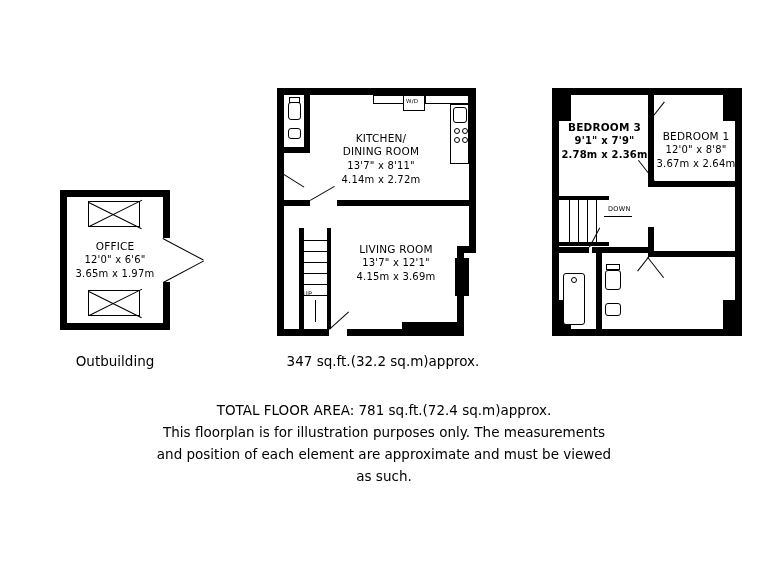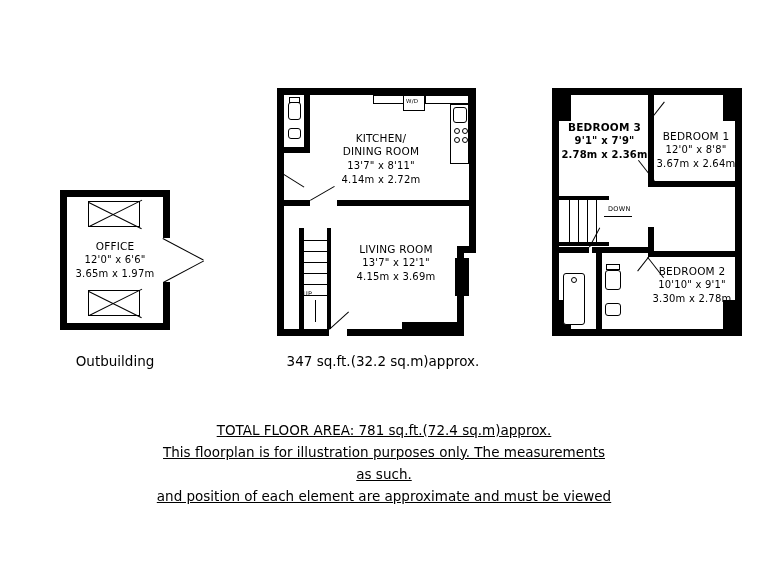--- a/index.html
+++ b/index.html
@@ -267,28 +267,23 @@
       <span class="dim">9'1" x 7'9"</span><br>
       <span class="dim">2.78m x 2.36m</span>
     </div>
 
     <div class="roomlabel" style="left:98px; top:42px; width:92px;">
       <span class="nm">BEDROOM 1</span><br>
       <span class="dim">12'0" x 8'8"</span><br>
       <span class="dim">3.67m x 2.64m</span>
     </div>
 
-    <div class="roomlabel" style="left:90px; top:177px; width:100px;">
-      <span class="nm">BEDROOM 2</span><br>
-      <span class="dim">10'10" x 9'1"</span><br>
-      <span class="dim">3.30m x 2.78m</span>
-    </div>
-  </div>
-
-
-  <div class="footer" style="top:420px;text-decoration:underline;">
+  </div>
+
+
+  <div class="footer" style="top:400px;">
     <div>TOTAL FLOOR AREA: 781 sq.ft.(72.4 sq.m)approx.</div>
     <div>This floorplan is for illustration purposes only. The measurements</div>
+    <div>and position of each element are approximate and must be viewed</div>
     <div>as such.</div>
-    <div>and position of each element are approximate and must be viewed</div>
   </div>
 
 </div>
 
 </body></html>

